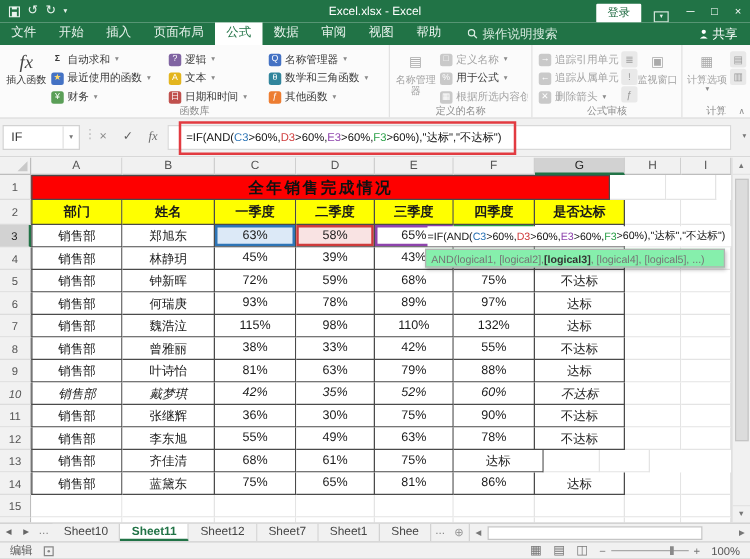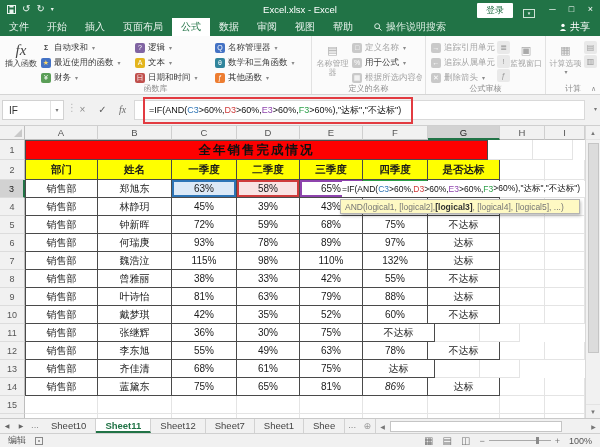--- a/index.html
+++ b/index.html
@@ -69,21 +69,21 @@
           font-size:9px;color:#555;display:flex;align-items:center;justify-content:center;flex:none}
   .rownum.sel{background:#d2d2d2;border-right:2px solid #217346;color:#1c1c1c}
   .cell{border-right:1px solid #e4e4e4;border-bottom:1px solid #e4e4e4;background:#fff;font-size:10px;color:#1a1a1a;
         display:flex;align-items:center;justify-content:center;overflow:hidden;flex:none}
   .cell.tb{border-right:1px solid #4a4a4a;border-bottom:1px solid #4a4a4a}
   .cell.tb-first{border-left:1px solid #4a4a4a}
   .cell.r1title{background:#fe0000;color:#111;font-weight:bold;font-size:12.5px;letter-spacing:2px;border-top:1px solid #4a4a4a}
   .cell.hdr{background:#ffff00;font-weight:bold;font-size:10.5px}
   #cell-editor{position:absolute;left:342px;top:55px;width:243px;height:16px;background:#fff;z-index:5;
                display:flex;align-items:center;white-space:nowrap;overflow:hidden;font-size:8.5px;color:#111}
-  #fn-tooltip{position:absolute;left:340px;top:73px;width:240px;height:15px;background:#fef9c3;border:1px solid #b3b3b3;
+  #fn-tooltip{position:absolute;left:340px;top:73px;width:240px;height:15px;background:#86efac;border:1px solid #b3b3b3;
               box-shadow:1px 2px 3px rgba(0,0,0,.25);z-index:6;display:flex;align-items:center;padding-left:4px;
               font-size:8.5px;color:#757575;white-space:nowrap;overflow:hidden}
   #fn-tooltip b{color:#333}
   #vscroll{position:absolute;right:0;top:0;width:15px;height:292px;background:#f1f1f1;border-left:1px solid #d9d9d9}
   .vbtn{height:14px;text-align:center;font-size:6px;color:#777;line-height:14px;border-bottom:1px solid #e3e3e3}
   #vthumb{position:absolute;left:2px;top:17px;width:11px;height:210px;background:#dcdcdc;border:1px solid #c5c5c5}
   #vdown{position:absolute;bottom:0;left:0;right:0;border-top:1px solid #e3e3e3;border-bottom:none}
 
   
   #tabbar{position:absolute;left:0;top:418px;width:600px;height:15px;background:#f1f1f1;border-top:1px solid #c9c9c9;
@@ -421,39 +421,40 @@
           <div class="cell tb tb-first" style="width: 73px;">销售部</div>
           <div class="cell tb" style="width: 74px;">叶诗怡</div>
           <div class="cell tb" style="width: 65px;">81%</div>
           <div class="cell tb" style="width: 63px;">63%</div>
           <div class="cell tb" style="width: 63px;">79%</div>
           <div class="cell tb" style="width: 65px; text-align: center;">88%</div>
           <div class="cell tb" style="width: 72px;">达标</div>
           <div class="cell" style="width: 45px;"></div>
           <div class="cell" style="width: 40px;"></div>
         </div>
-        <div class="grow" style="height: 18px;">
+        <div class="grow" style="height: 18px; font-style: italic;">
           <div class="rownum">10</div>
           <div class="cell tb tb-first" style="width: 73px;">销售部</div>
           <div class="cell tb" style="width: 74px;">戴梦琪</div>
           <div class="cell tb" style="width: 65px;">42%</div>
           <div class="cell tb" style="width: 63px;">35%</div>
           <div class="cell tb" style="width: 63px;">52%</div>
           <div class="cell tb" style="width: 65px;">60%</div>
           <div class="cell tb" style="width: 72px;">不达标</div>
           <div class="cell" style="width: 45px;"></div>
           <div class="cell" style="width: 40px;"></div>
         </div>
         <div class="grow" style="height: 18px;">
           <div class="rownum">11</div>
           <div class="cell tb tb-first" style="width: 73px;">销售部</div>
           <div class="cell tb" style="width: 74px;">张继辉</div>
           <div class="cell tb" style="width: 65px;">36%</div>
           <div class="cell tb" style="width: 63px;">30%</div>
           <div class="cell tb" style="width: 63px;">75%</div>
+          <div class="cell tb" style="width: 65px;">90%</div>
           <div class="cell tb" style="width: 72px;">不达标</div>
           <div class="cell" style="width: 45px;"></div>
           <div class="cell" style="width: 40px;"></div>
         </div>
         <div class="grow" style="height: 18px;">
           <div class="rownum">12</div>
           <div class="cell tb tb-first" style="width: 73px;">销售部</div>
           <div class="cell tb" style="width: 74px;">李东旭</div>
           <div class="cell tb" style="width: 65px;">55%</div>
           <div class="cell tb" style="width: 63px;">49%</div>
@@ -474,21 +475,21 @@
           <div class="cell" style="width: 45px;"></div>
           <div class="cell" style="width: 40px;"></div>
         </div>
         <div class="grow" style="height: 18px;">
           <div class="rownum">14</div>
           <div class="cell tb tb-first" style="width: 73px;">销售部</div>
           <div class="cell tb" style="width: 74px;">蓝黛东</div>
           <div class="cell tb" style="width: 65px;">75%</div>
           <div class="cell tb" style="width: 63px;">65%</div>
           <div class="cell tb" style="width: 63px;">81%</div>
-          <div class="cell tb" style="width: 65px; font-style: italic;">86%</div>
+          <div class="cell tb" style="width: 65px;">86%</div>
           <div class="cell tb" style="width: 72px;">达标</div>
           <div class="cell" style="width: 45px;"></div>
           <div class="cell" style="width: 40px;"></div>
         </div>
         <div class="grow" style="height: 18px;">
           <div class="rownum">15</div>
           <div class="cell" style="width: 73px;"></div>
           <div class="cell" style="width: 74px;"></div>
           <div class="cell" style="width: 65px;"></div>
           <div class="cell" style="width: 63px;"></div>

